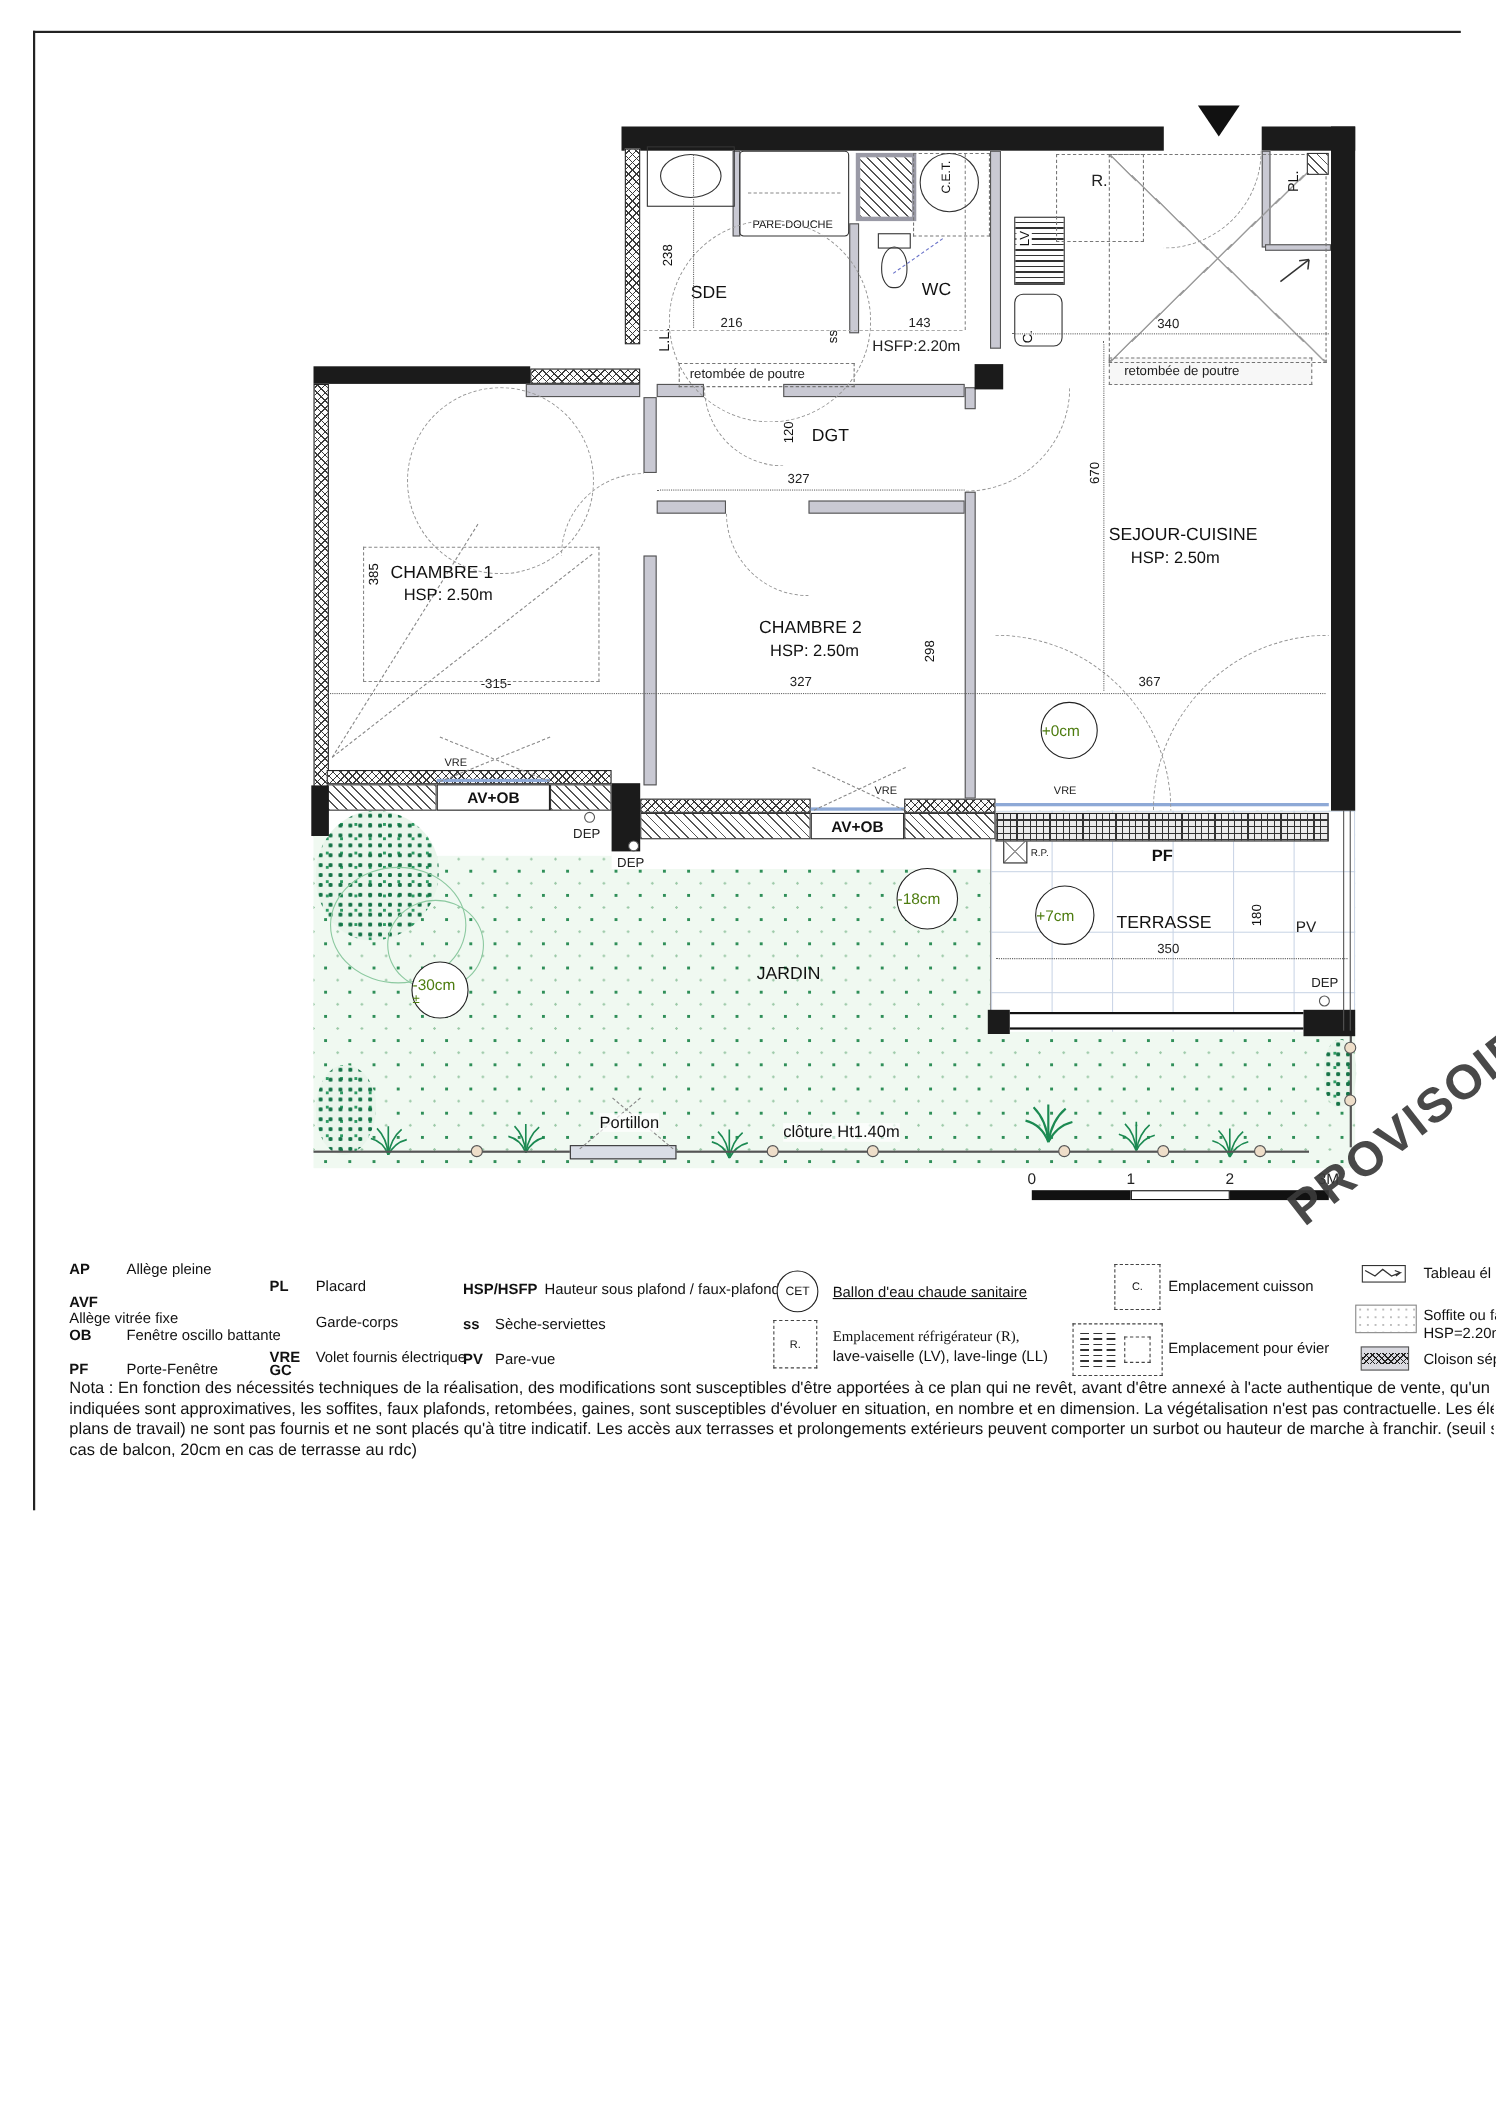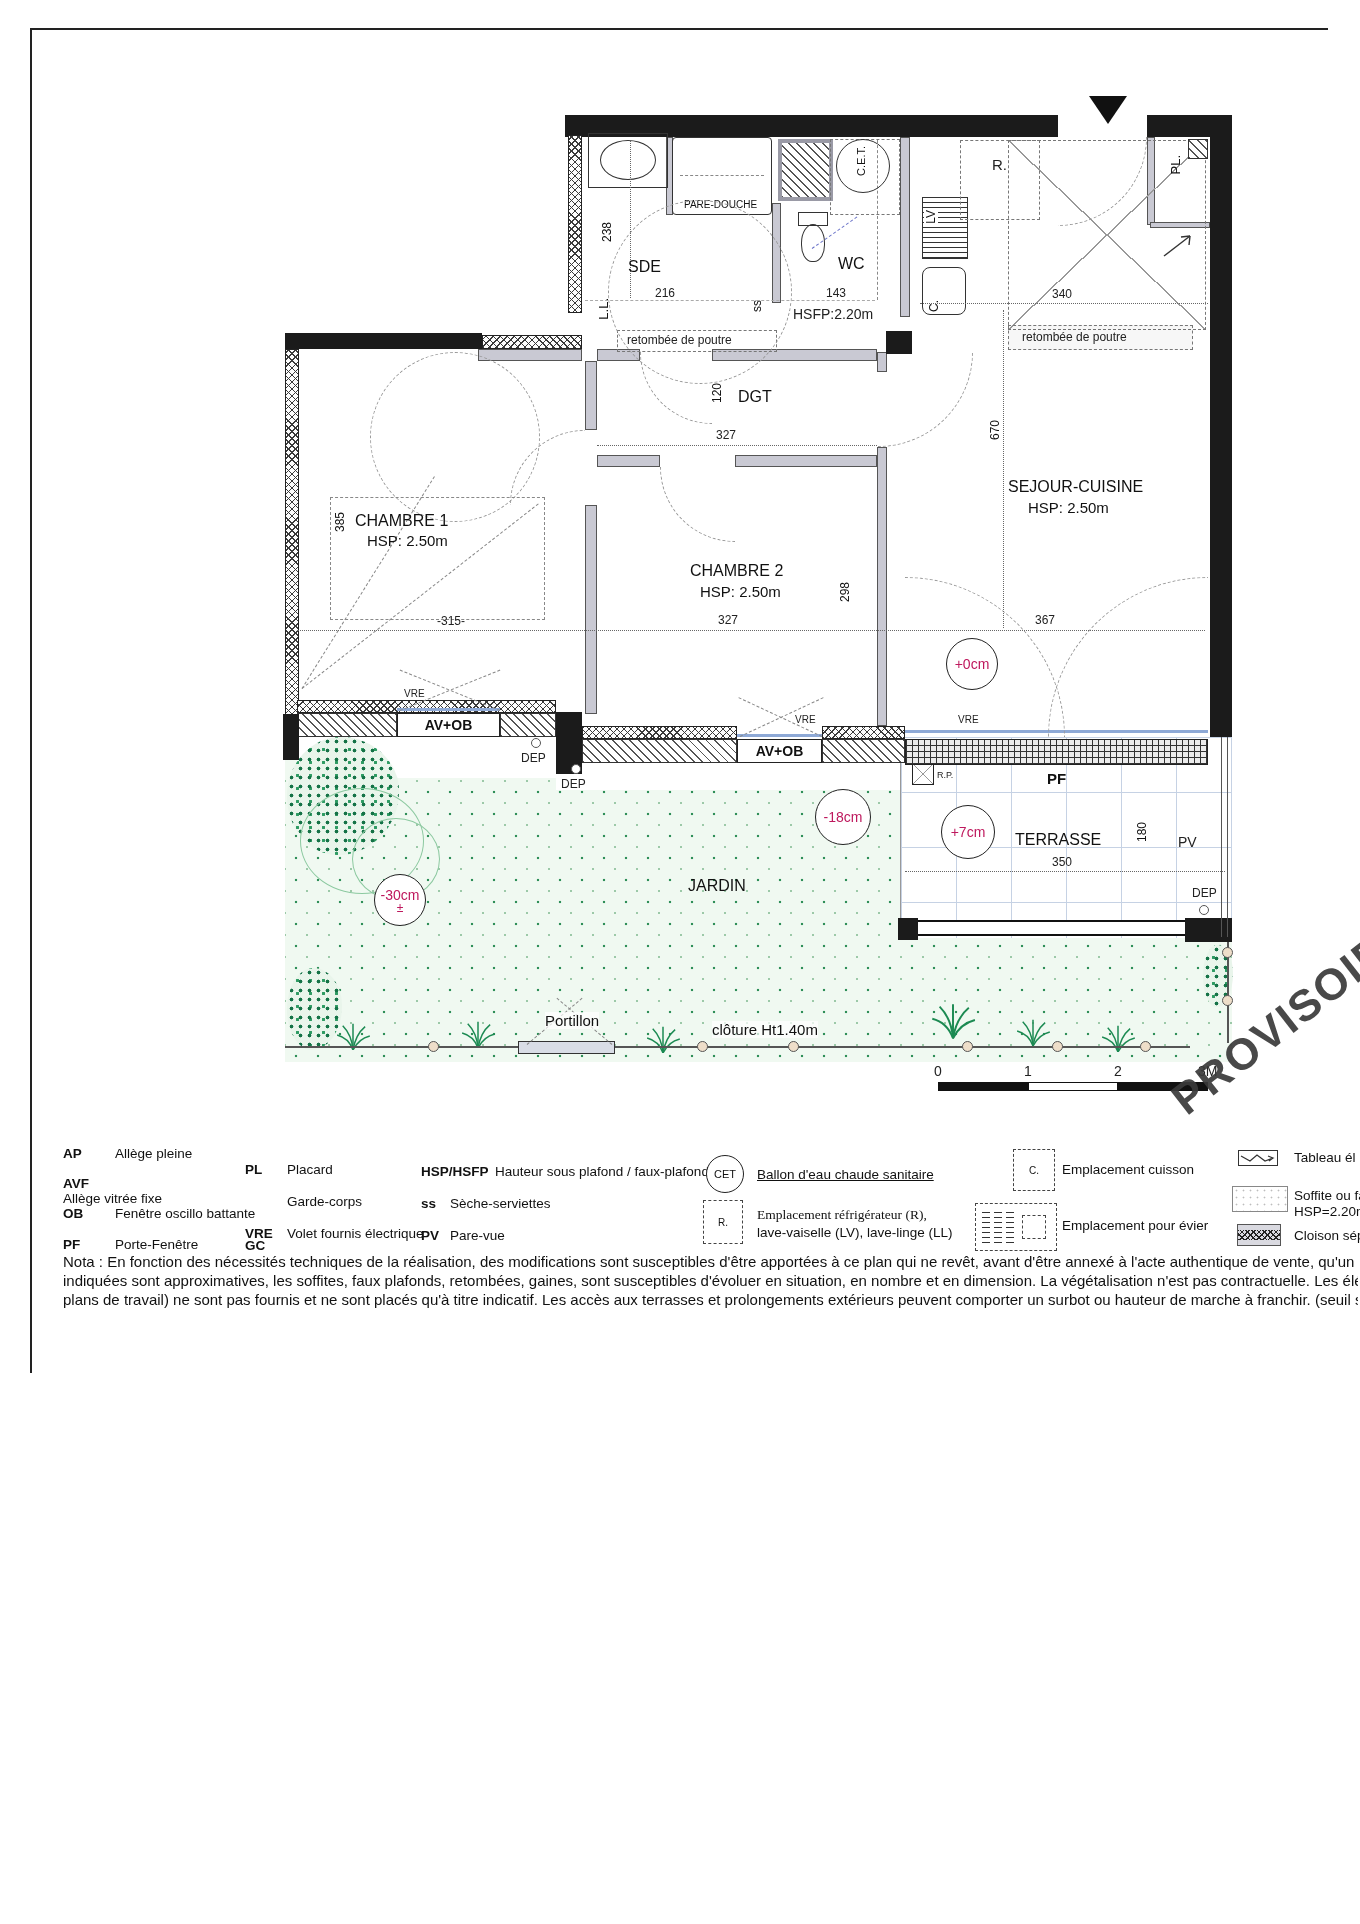--- a/index.html
+++ b/index.html
@@ -15,22 +15,22 @@
   .dhatch{position:absolute;background-color:#fff;
     background-image:repeating-linear-gradient(45deg,#555 0 1.2px,transparent 1.2px 6px);
     border:1px solid #333;box-sizing:border-box;}
   .dashbox{position:absolute;border:1.3px dashed #777;box-sizing:border-box;}
   .dotline-h{position:absolute;border-top:1.5px dotted #666;}
   .dotline-v{position:absolute;border-left:1.5px dotted #666;}
   .dashline-h{position:absolute;border-top:1.3px dashed #888;transform-origin:left center;}
   .dashline-v{position:absolute;border-left:1.3px dashed #888;}
   .swing{position:absolute;border:1.3px dashed #999;border-radius:50%;box-sizing:border-box;}
   .lvl{position:absolute;border:1.7px solid #222;border-radius:50%;background:#fff;
-       display:flex;flex-direction:column;align-items:center;justify-content:center;
-       font-size:14px;color:#be185d;box-sizing:border-box;}
+       display:flex;flex-direction:column;justify-content:center;
+       font-size:14px;color:#4d7c0f;box-sizing:border-box;}
   .dim{position:absolute;font-size:12px;color:#222;white-space:nowrap;}
   .vtext{position:absolute;writing-mode:vertical-rl;transform:rotate(180deg);
          font-size:12px;color:#111;white-space:nowrap;}
   .rlabel{position:absolute;font-size:16px;color:#111;white-space:nowrap;text-align:center;}
   .sub{font-size:15px;}
   .smtext{position:absolute;font-size:10px;color:#222;white-space:nowrap;}
   .window{position:absolute;background:#fff;border:1.2px solid #222;box-sizing:border-box;
           display:flex;align-items:center;justify-content:center;font-weight:bold;font-size:14px;}
   .glaz{position:absolute;background:#8ea9d6;height:3px;}
   .sill{position:absolute;background-color:#ececec;
@@ -442,15 +442,16 @@
     <div class="cloison" style="left:1237px;top:1224px;width:44px;height:22px;">
         <span class="mid"></span>
       </div>
     <div class="ltext" style="left:1294px;top:1228px;">Cloison sép</div>
   </div>
 
   <div class="nota">
     <div>Nota : En fonction des nécessités techniques de la réalisation, des modifications sont susceptibles d'être apportées à ce plan qui ne revêt, avant d'être annexé à l'acte authentique de vente, qu'un caractère informatif. Les surf</div>
     <div>indiquées sont approximatives, les soffites, faux plafonds, retombées, gaines, sont susceptibles d'évoluer en situation, en nombre et en dimension. La végétalisation n'est pas contractuelle. Les éléments de mobilier et cuisine</div>
     <div>plans de travail) ne sont pas fournis et ne sont placés qu'à titre indicatif. Les accès aux terrasses et prolongements extérieurs peuvent comporter un surbot ou hauteur de marche à franchir. (seuil suivant réglementation PMR</div>
+    <div>cas de balcon, 20cm en cas de terrasse au rdc)</div>
   </div>
 
 </div>
 
 </body></html>

